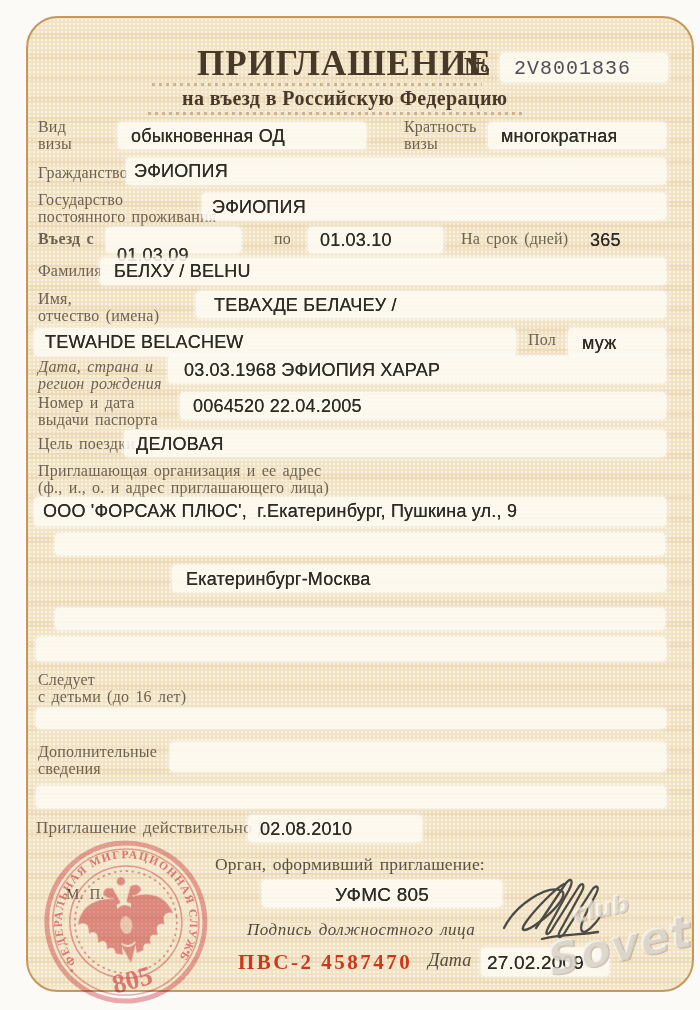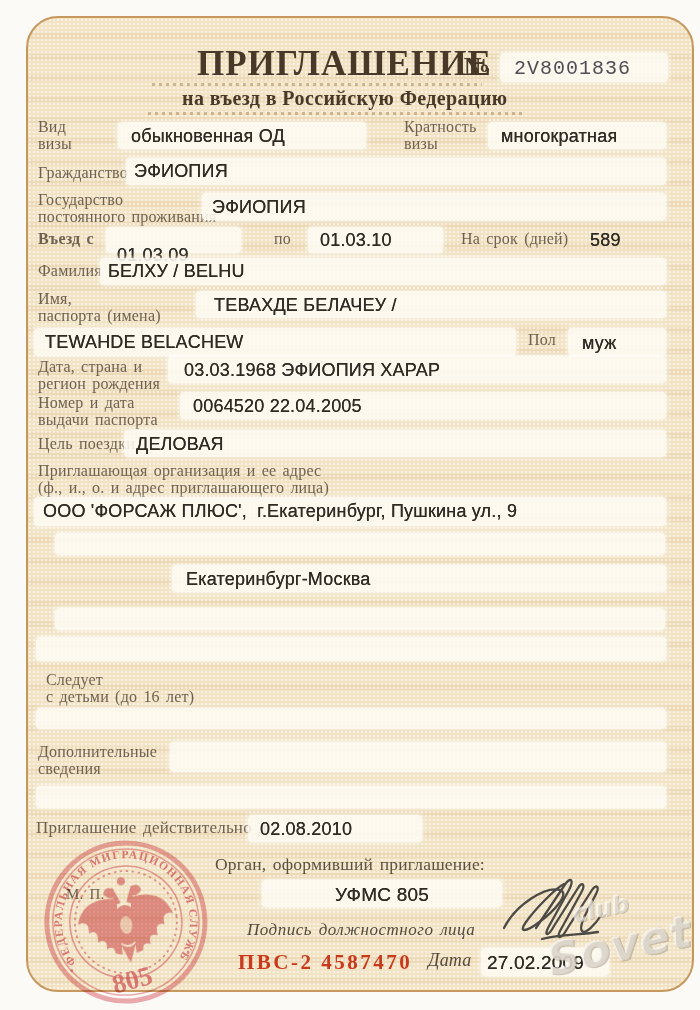--- a/index.html
+++ b/index.html
@@ -77,38 +77,38 @@
   <div class="band" style="left:202px;top:193px;width:464px;height:27px;"></div>
   <div class="val" style="left:212px;top:197px;">ЭФИОПИЯ</div>
 
   <div class="lbl" style="left:38px;top:231px;font-weight:bold;">Въезд с</div>
   <div class="band" style="left:106px;top:227px;width:135px;height:26px;"></div>
   <div class="val" style="left:117px;top:245px;">01.03.09</div>
   <div class="lbl" style="left:274px;top:231px;">по</div>
   <div class="band" style="left:308px;top:227px;width:135px;height:26px;"></div>
   <div class="val" style="left:320px;top:230px;">01.03.10</div>
   <div class="lbl" style="left:461px;top:231px;">На срок (дней)</div>
-  <div class="val" style="left:590px;top:230px;">589</div>
+  <div class="val" style="left:590px;top:230px;">365</div>
 
   <div class="lbl" style="left:38px;top:263px;">Фамилия</div>
   <div class="band" style="left:100px;top:258px;width:566px;height:27px;"></div>
-  <div class="val" style="left:108px;top:261px;text-align:right;">БЕЛХУ / BELHU</div>
+  <div class="val" style="left:114px;top:261px;text-align:right;">БЕЛХУ / BELHU</div>
 
   <div class="lbl" style="left:38px;top:291px;">Имя,
-паспорта  (имена)</div>
+отчество  (имена)</div>
   <div class="band" style="left:196px;top:291px;width:470px;height:27px;"></div>
   <div class="val" style="left:214px;top:295px;">ТЕВАХДЕ БЕЛАЧЕУ /</div>
 
   <div class="band" style="left:34px;top:328px;width:482px;height:28px;"></div>
   <div class="val" style="left:45px;top:332px;">TEWAHDE BELACHEW</div>
   <div class="lbl" style="left:528px;top:332px;">Пол</div>
   <div class="band" style="left:568px;top:328px;width:98px;height:28px;"></div>
   <div class="val" style="left:582px;top:333px;">муж</div>
 
-  <div class="lbl" style="left:38px;top:359px;">Дата, страна  и
+  <div class="lbl" style="left:38px;top:359px;font-style:italic;">Дата, страна  и
 регион  рождения</div>
   <div class="band" style="left:168px;top:356px;width:498px;height:27px;"></div>
   <div class="val" style="left:184px;top:360px;">03.03.1968 ЭФИОПИЯ ХАРАР</div>
 
   <div class="lbl" style="left:38px;top:395px;">Номер  и  дата
 выдачи  паспорта</div>
   <div class="band" style="left:180px;top:392px;width:486px;height:27px;"></div>
   <div class="val" style="left:193px;top:396px;">0064520 22.04.2005</div>
 
   <div class="lbl" style="left:38px;top:436px;">Цель поездки</div>
@@ -121,21 +121,21 @@
   <div class="val" style="left:43px;top:501px;">ООО 'ФОРСАЖ ПЛЮС',  г.Екатеринбург, Пушкина ул., 9</div>
 
   <div class="band" style="left:55px;top:533px;width:610px;height:22px;"></div>
 
   <div class="band" style="left:172px;top:565px;width:494px;height:27px;"></div>
   <div class="val" style="left:186px;top:569px;">Екатеринбург-Москва</div>
 
   <div class="band" style="left:55px;top:608px;width:610px;height:22px;"></div>
   <div class="band" style="left:36px;top:637px;width:630px;height:24px;"></div>
 
-  <div class="lbl" style="left:38px;top:672px;margin-left:8px;">Следует
+  <div class="lbl" style="left:38px;top:672px;">Следует
 с детьми  (до 16 лет)</div>
   <div class="val" style="left:230px;top:676px;"></div>
   <div class="band" style="left:36px;top:708px;width:630px;height:21px;"></div>
 
   <div class="lbl" style="left:38px;top:744px;">Дополнительные
 сведения</div>
   <div class="band" style="left:170px;top:742px;width:496px;height:30px;"></div>
   <div class="val" style="left:186px;top:748px;"></div>
   <div class="band" style="left:36px;top:786px;width:630px;height:22px;"></div>
 

